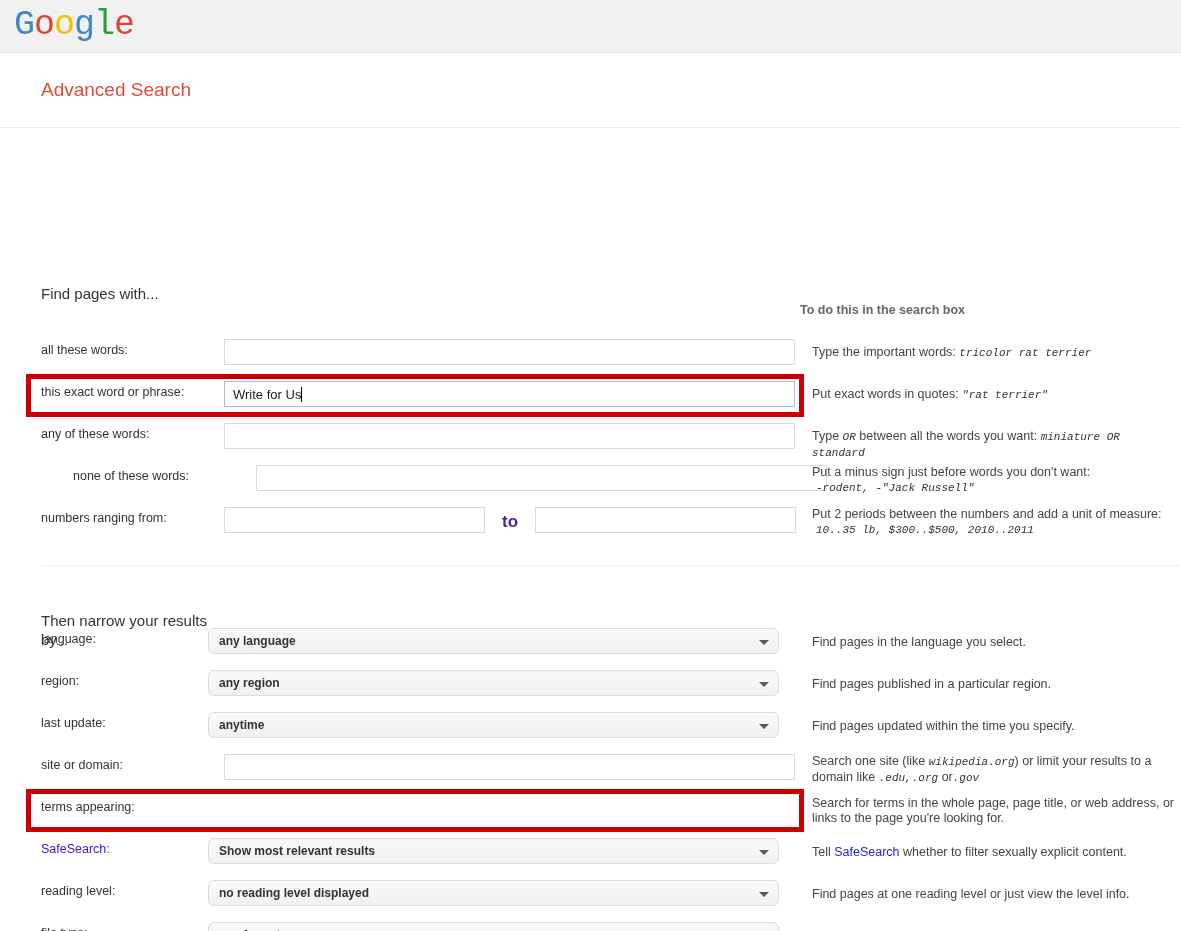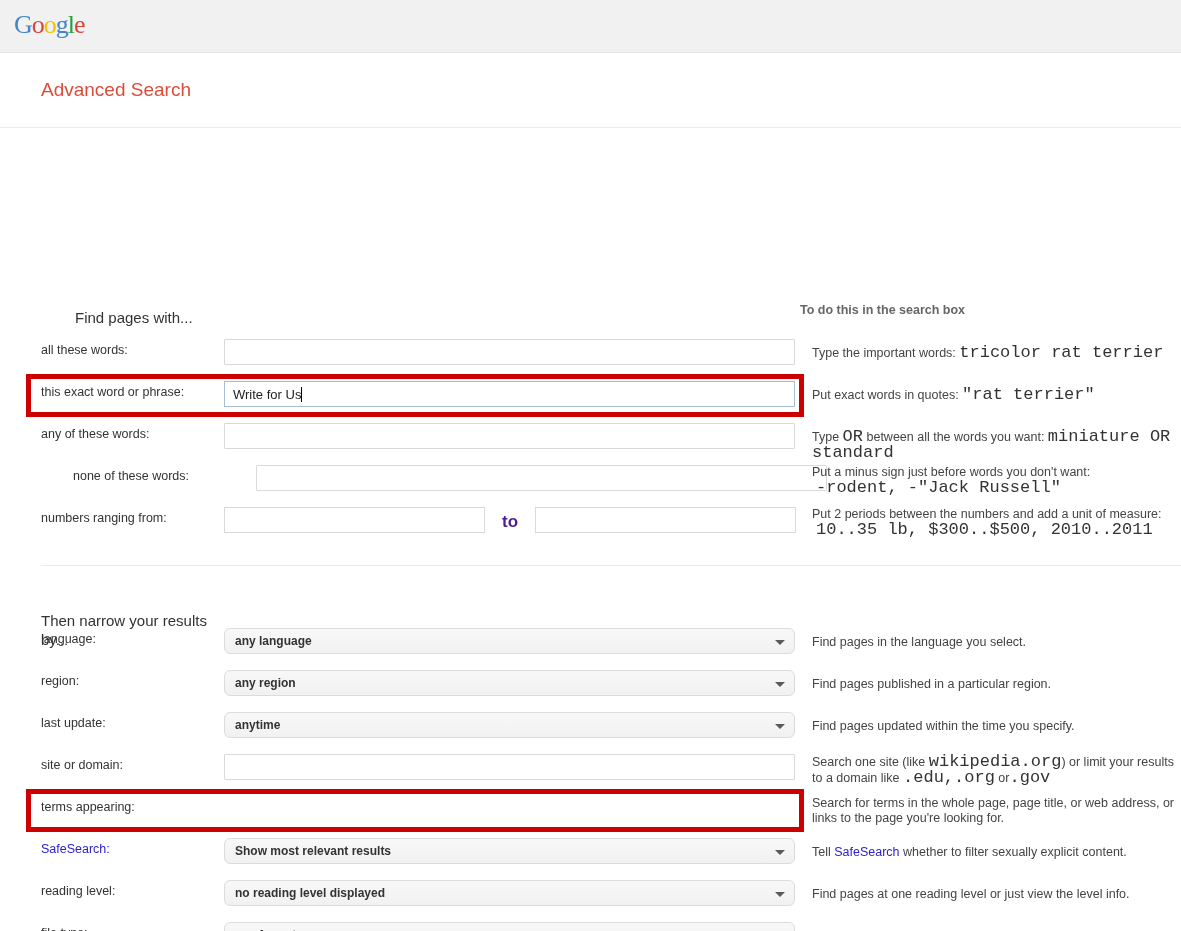--- a/index.html
+++ b/index.html
@@ -21,22 +21,22 @@
   #header-bar {
     height: 52px;
     background: #f1f1f1;
     border-bottom: 1px solid #e5e5e5;
     position: relative;
   }
   #google-logo {
     position: absolute;
     left: 14px;
     top: 5px;
-    font-family: Liberation Serif, serif;
-    font-size: 26px;
+    font-family: Liberation Mono, monospace;
+    font-size: 35px;
     letter-spacing: -1px;
     line-height: 40px;
     user-select: none;
   }
   #google-logo span { font-weight: normal; }
   .g1 { color: #4285c8; }
   .o1 { color: #d9453a; }
   .o2 { color: #f2c200; }
   .g2 { color: #4285c8; }
   .l1 { color: #27a03c; }
@@ -63,21 +63,21 @@
   }
 
   .section-head {
     position: absolute;
     left: 41px;
     font-size: 15px;
     color: #333;
     line-height: 19px;
     width: 190px;
   }
-  #find-head { top: 180px; margin-left: 34px; }
+  #find-head { top: 156px; }
   #narrow-head { top: 455px; margin-top: 28px; }
 
   #hint-head {
     position: absolute;
     left: 800px;
     top: 175px;
     font-size: 12.5px;
     font-weight: bold;
     color: #666;
   }
@@ -175,21 +175,21 @@
     position: absolute;
     left: 502px;
     top: 5px;
     font-size: 17px;
     color: #4c1d95;
     font-weight: bold;
   }
 
   .dropdown {
     position: absolute;
-    left: 224px;
+    left: 208px;
     width: 571px;
     height: 26px;
     box-sizing: border-box;
     border: 1px solid #dcdcdc;
     background: #f5f5f5;
     background: linear-gradient(to bottom, #f8f8f8, #f1f1f1);
     border-radius: 6px;
     cursor: default;
   }
   .dropdown-label {
@@ -215,22 +215,23 @@
   .hint {
     position: absolute;
     left: 812px;
     width: 362px;
     font-size: 12.5px;
     color: #444;
     line-height: 15px;
   }
   .hint code {
     font-family: "Liberation Mono", monospace;
-    font-size: 17px;
+    font-size: 11px;
     color: #333;
+    font-style: italic;
   }
   .hint a { color: #2b22cc; text-decoration: none; }
 
   
   .redbox {
     position: absolute;
     border: 5px solid #cc0000;
     box-sizing: border-box;
     pointer-events: none;
   }

